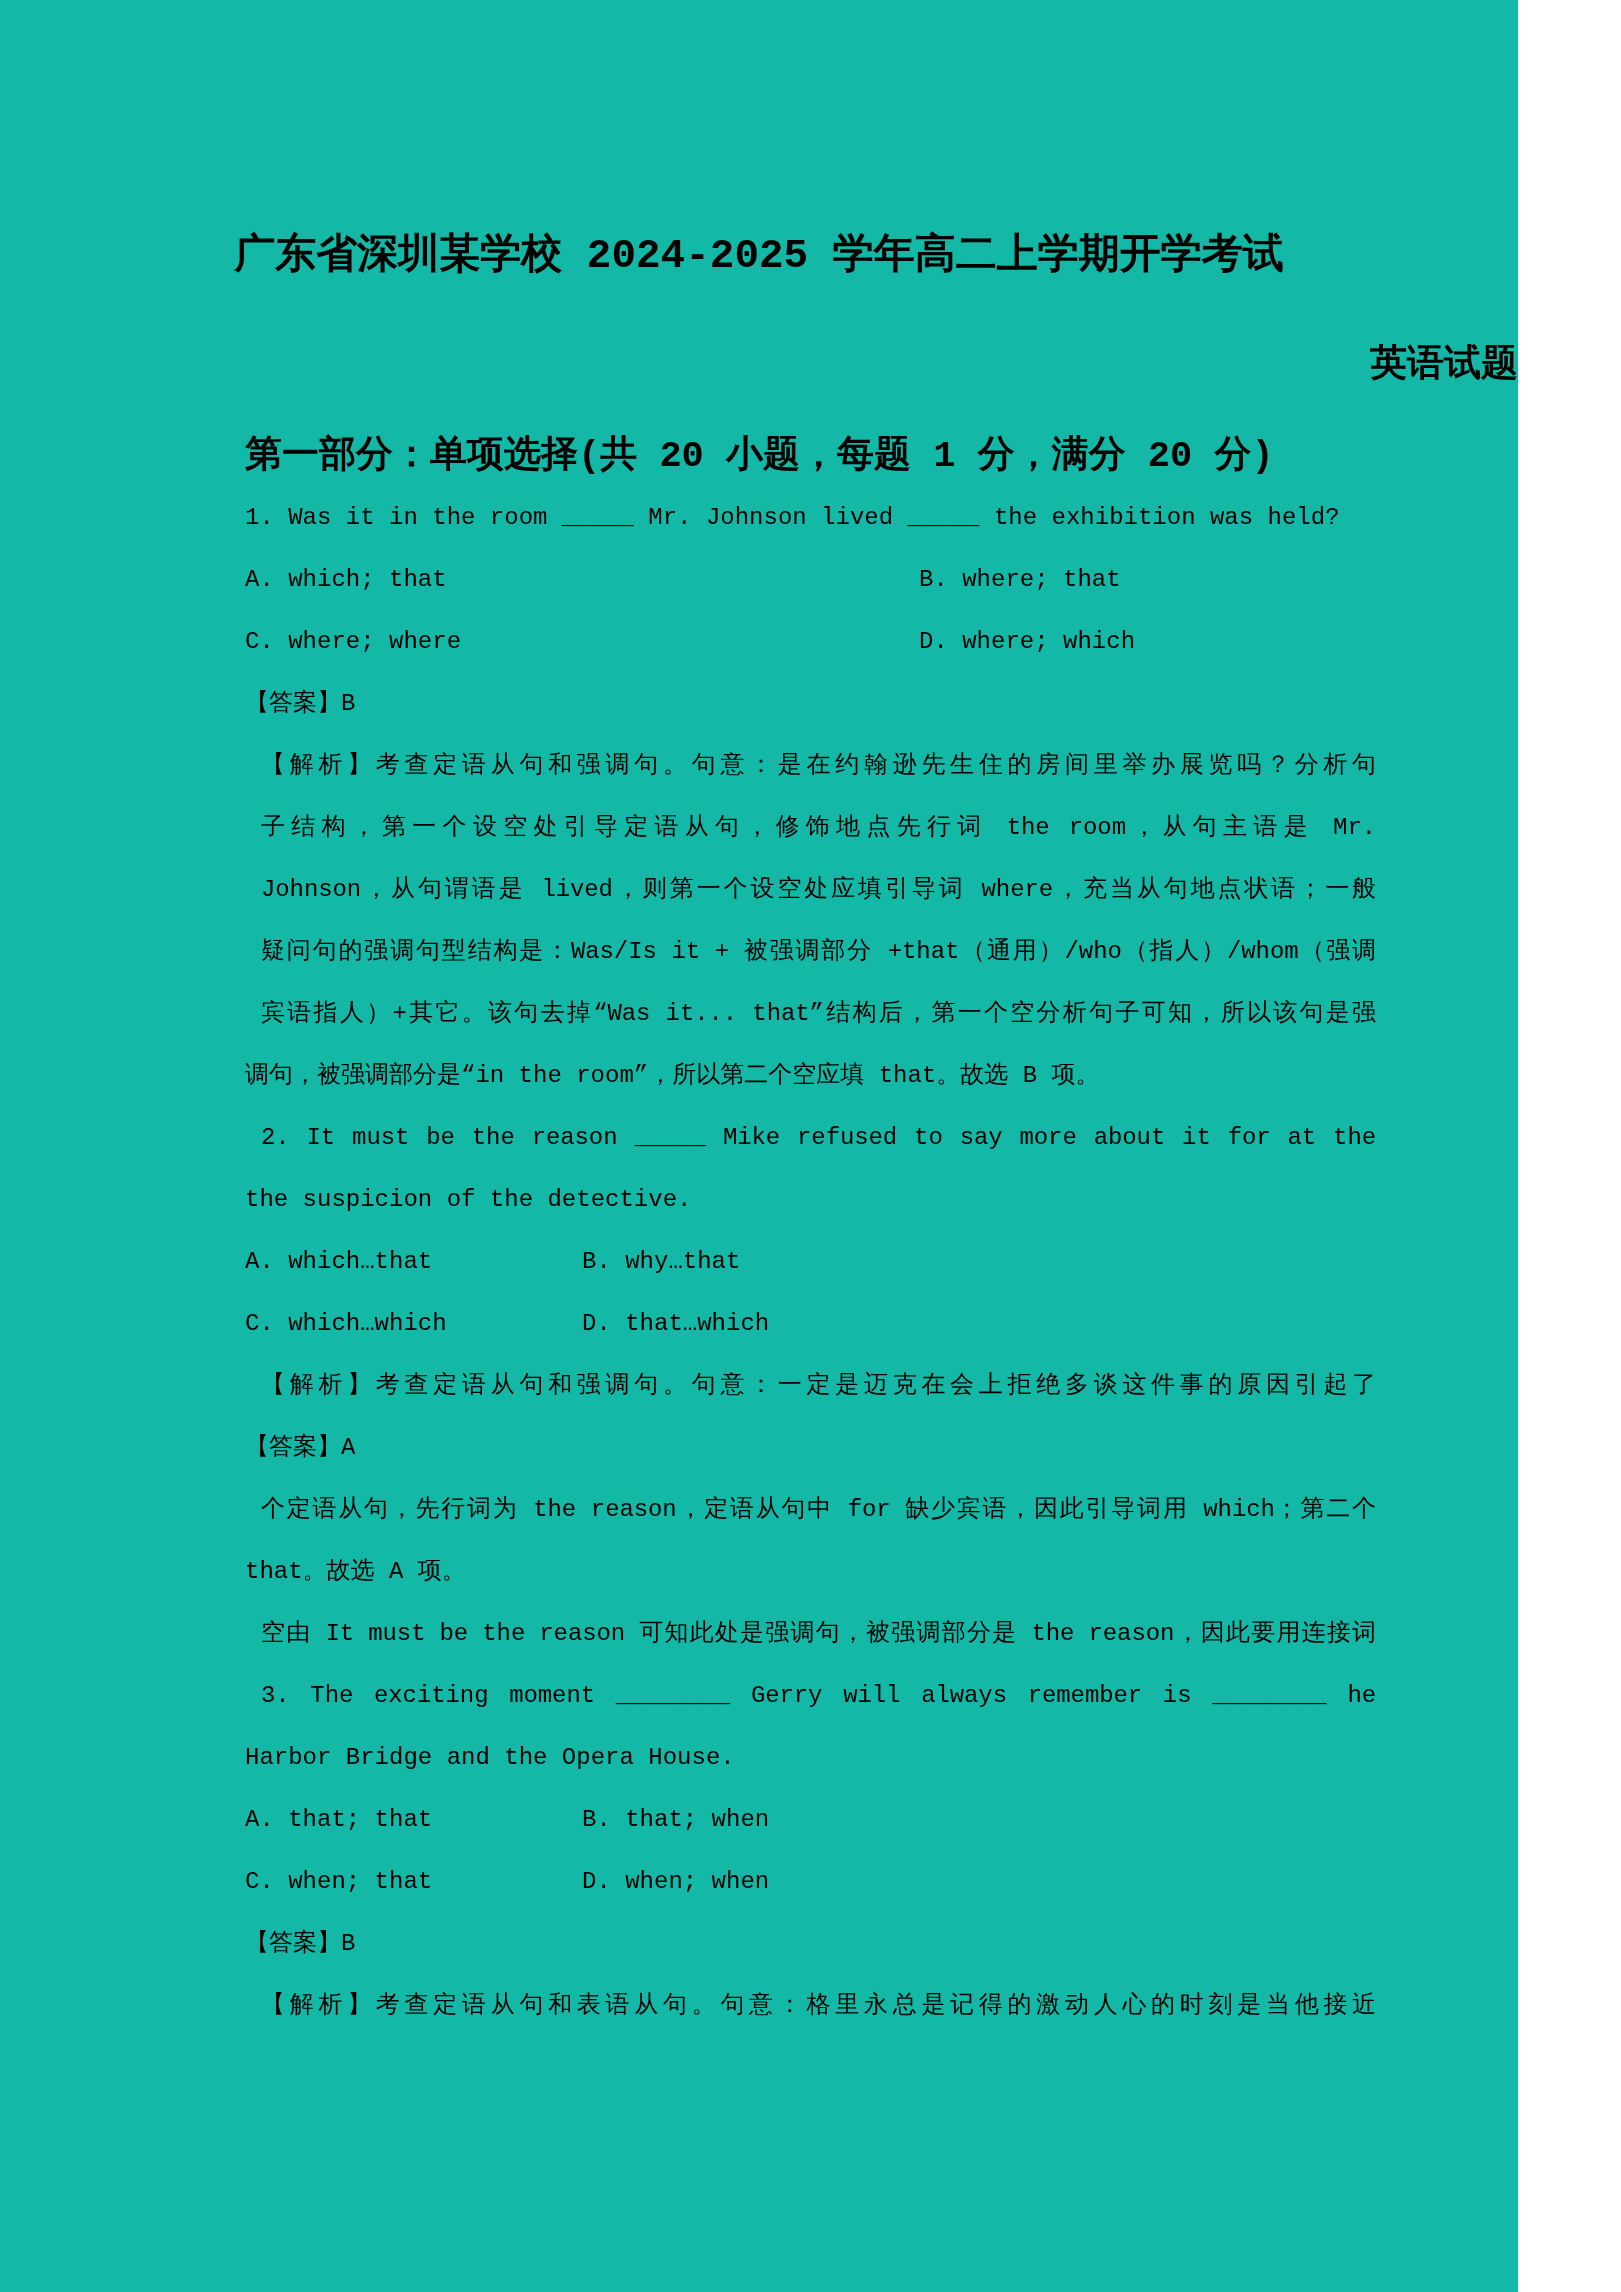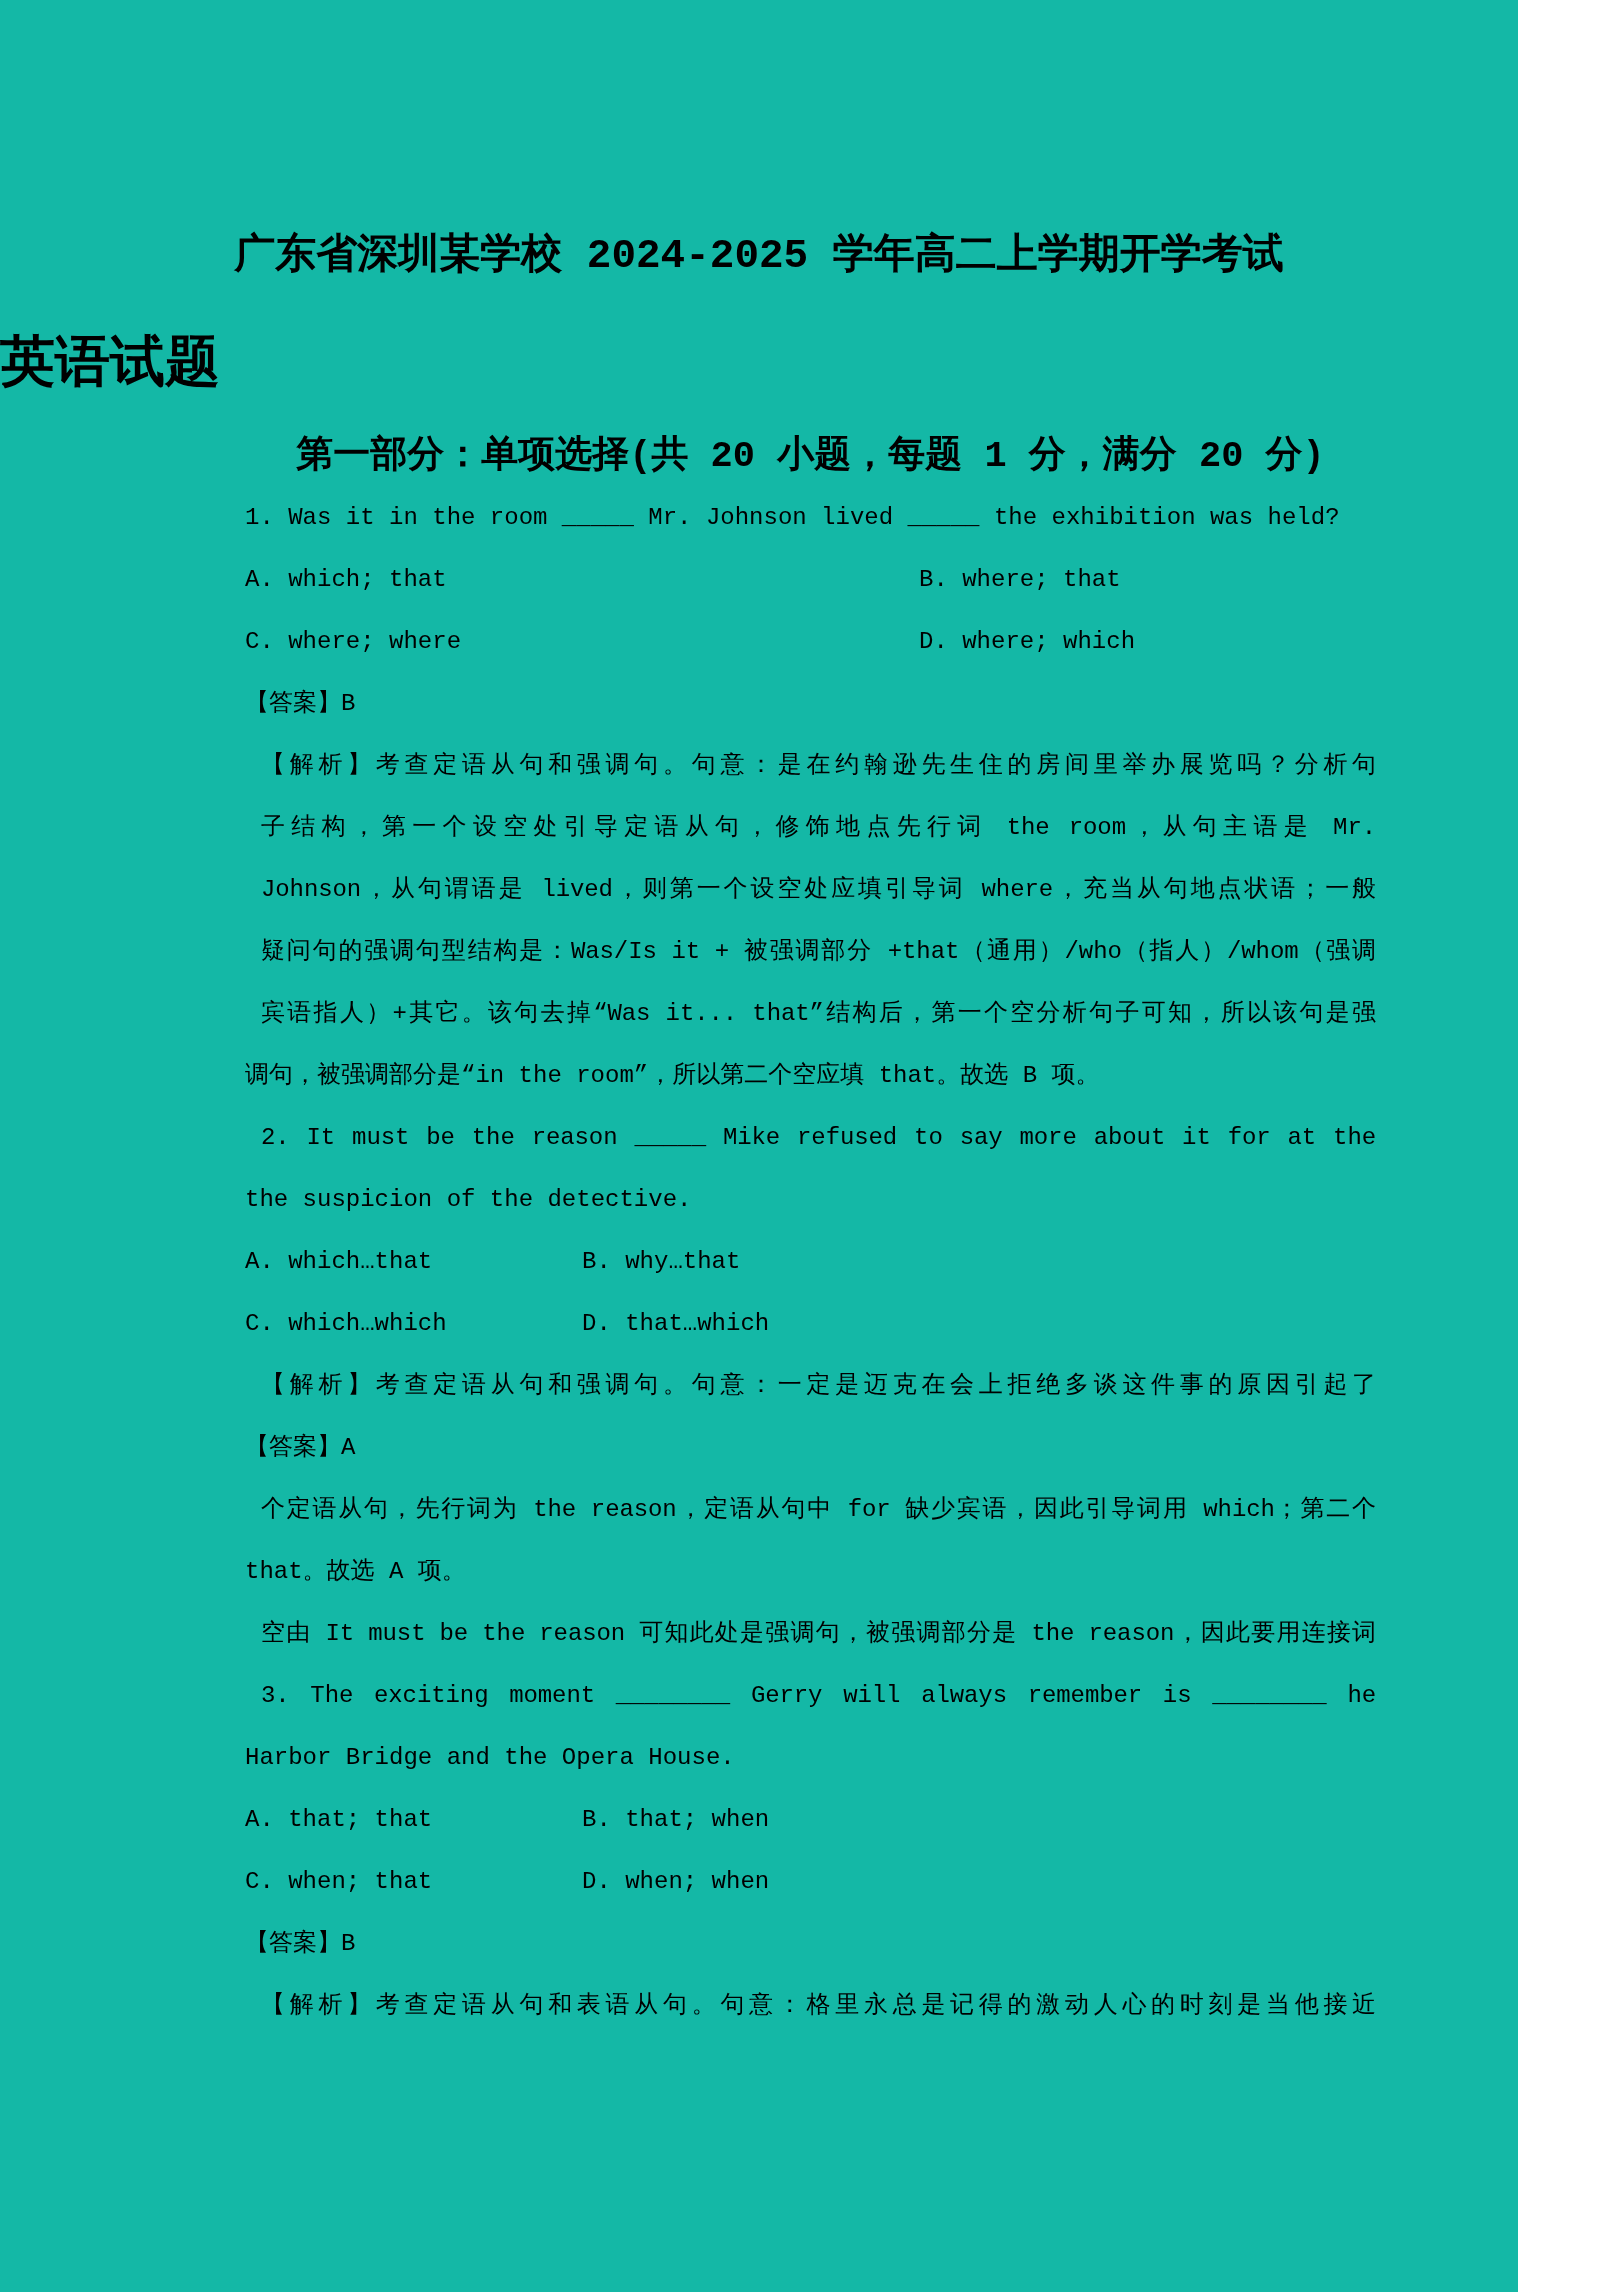--- a/index.html
+++ b/index.html
@@ -18,36 +18,35 @@
     line-height: 61px;
     font-size: 41px;
     font-weight: 700;
     text-align: center;
     white-space: nowrap;
   }
   .doc-subtitle {
     margin-top: 48px;
     height: 61px;
     line-height: 61px;
-    font-size: 55px;
+    font-size: 37px;
     font-weight: 700;
-    text-align: left;
+    text-align: right;
     white-space: nowrap;
   }
   .content {
     margin: 30px 245px 0 245px;
     width: 1131px;
   }
   .section-heading {
     height: 61px;
     line-height: 61px;
     font-size: 37px;
     font-weight: 700;
     white-space: nowrap;
-    text-align: center;
   }
   .line {
     height: 62px;
     line-height: 62px;
     font-size: 24px;
     overflow: hidden;
   }
   .nw { white-space: nowrap; }
   .just {
     text-align: justify;

